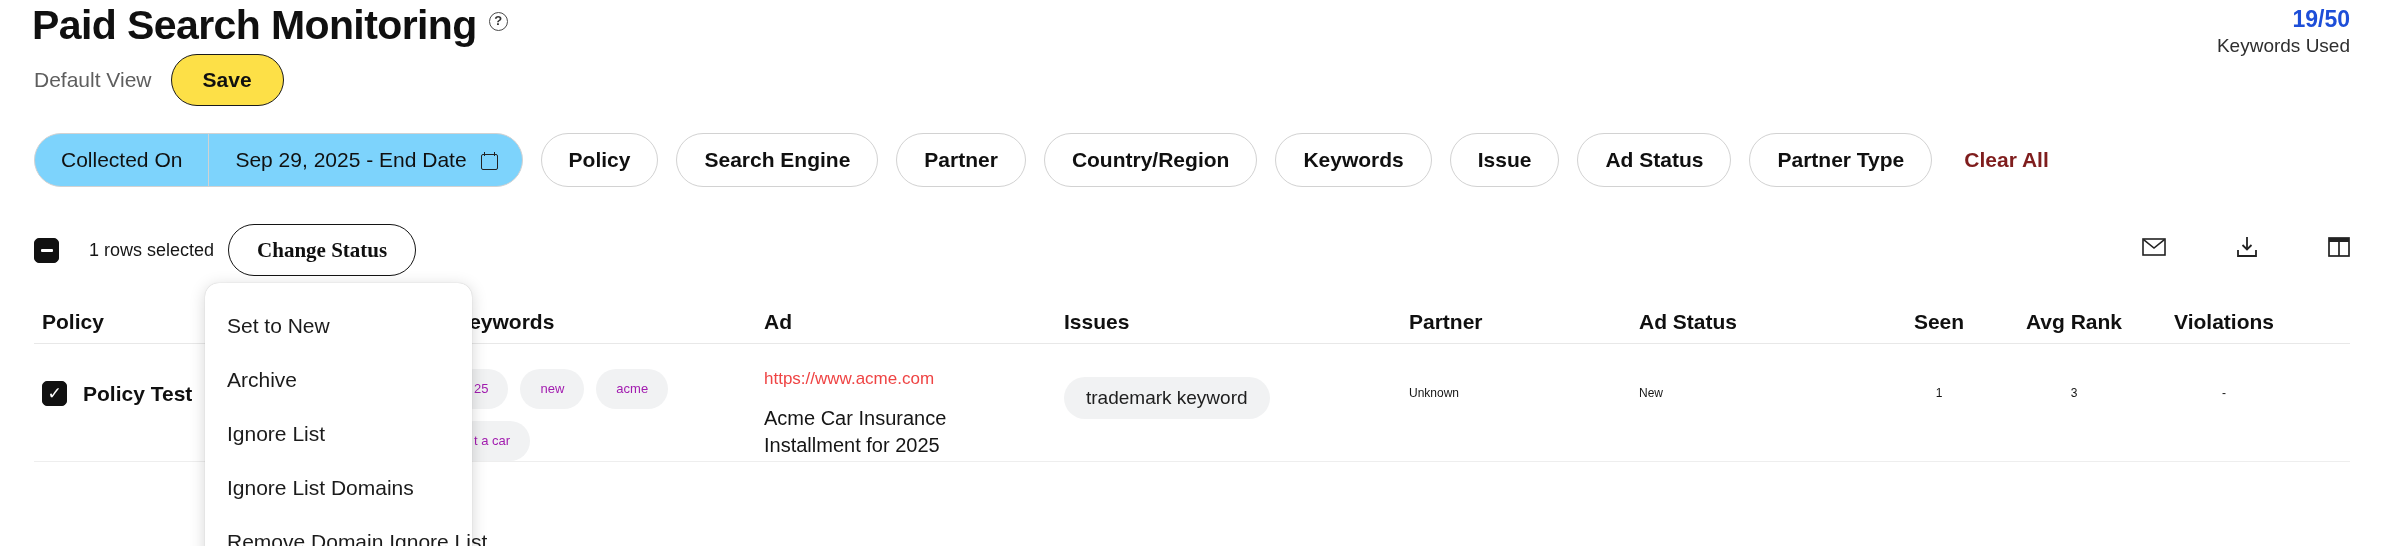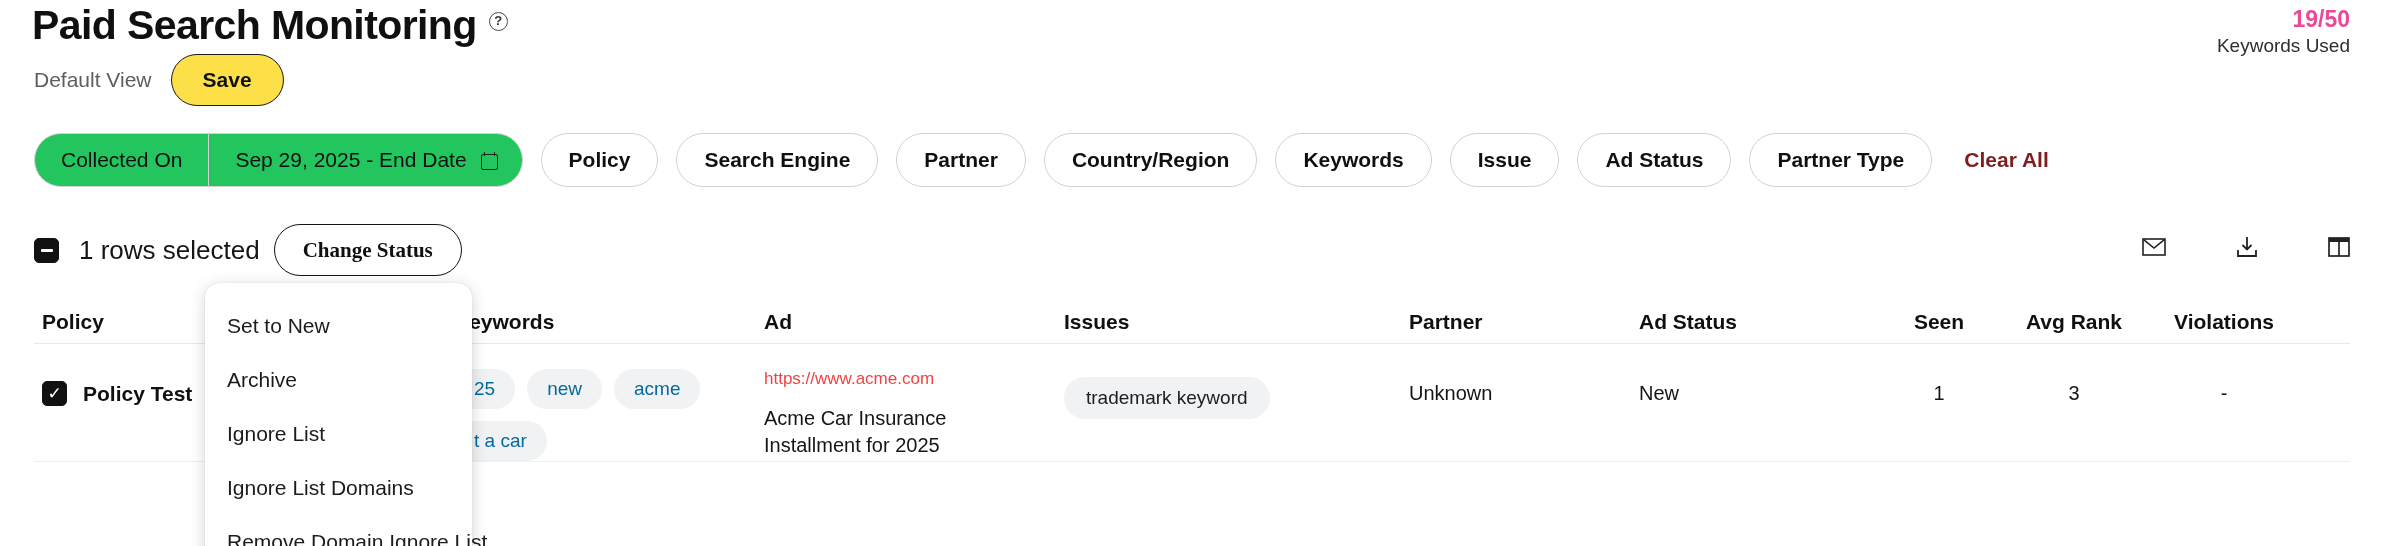--- a/index.html
+++ b/index.html
@@ -71,21 +71,21 @@
   }
   .keywords-box {
     position: absolute;
     right: 34px; top: 6px;
     text-align: right;
   }
   .kw-count {
     font-size: 23px;
     font-weight: bold;
     line-height: 26px;
-    color: #ec4899;
+    color: #1d4ed8;
   }
   .kw-label {
     font-size: 19px;
     color: #2e2e2e;
     line-height: 24px;
     margin-top: 2px;
   }
 
   
   .filter-bar {
@@ -107,21 +107,21 @@
     padding: 14px 27px;
     line-height: 24px;
     cursor: pointer;
     white-space: nowrap;
   }
   .date-chip {
     display: flex;
     align-items: stretch;
     border: 1.4px solid #d2d2d2;
     border-radius: 30px;
-    background: #22c55e;
+    background: #7dd3fc;
     overflow: hidden;
     cursor: pointer;
   }
   .date-chip .seg {
     font-size: 21px;
     color: #101010;
     padding: 14px 26px;
     line-height: 24px;
     display: flex;
     align-items: center;
@@ -187,23 +187,23 @@
     border-radius: 1px;
   }
   .cb.checked {
     background: #111;
     border: 1.5px solid #111;
     color: #fff;
     font-size: 17px;
     line-height: 1;
   }
   .sel-text {
-    font-size: 26px;
+    font-size: 18px;
     color: #151515;
-    margin-left: 20px;
+    margin-left: 30px;
     line-height: 24px;
     white-space: nowrap;
   }
   .change-status-btn {
     margin-left: 14px;
     border: 1.7px solid #141414;
     border-radius: 28px;
     background: #fff;
     font-family: Liberation Serif, serif;
     font-size: 21px;
@@ -275,22 +275,22 @@
   }
   .kw-chips {
     display: flex;
     flex-wrap: wrap;
     gap: 12px;
     max-width: 300px;
   }
   .kw-chip {
     background: #f1f2f3;
     border-radius: 22px;
-    font-size: 19px;
-    color: #0369a1;
+    font-size: 13px;
+    color: #a21caf;
     padding: 9px 20px;
     line-height: 22px;
     white-space: nowrap;
   }
   .ad-url {
     font-size: 17px;
     color: #ef4444;
     line-height: 20px;
     margin-bottom: 16px;
     word-break: break-all;
@@ -306,21 +306,21 @@
     background: #f1f2f3;
     border-radius: 22px;
     font-size: 19px;
     color: #202020;
     padding: 10px 22px;
     line-height: 22px;
     white-space: nowrap;
     margin-top: 8px;
   }
   .cell-text {
-    font-size: 20px;
+    font-size: 12px;
     color: #151515;
     line-height: 24px;
     padding-top: 12px;
     white-space: nowrap;
   }
 
   
   .menu {
     position: absolute;
     left: 205px;

